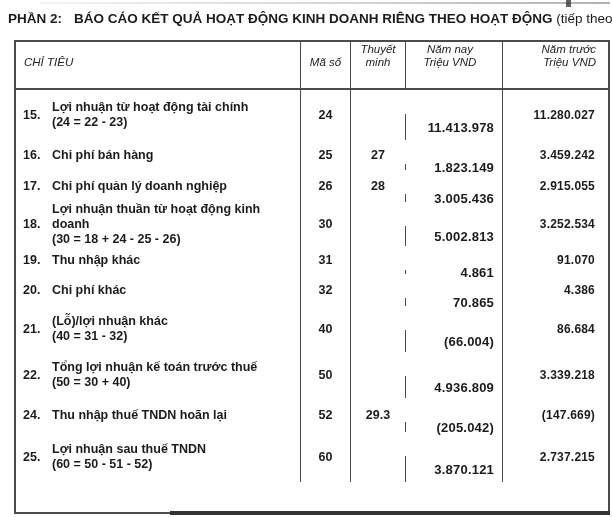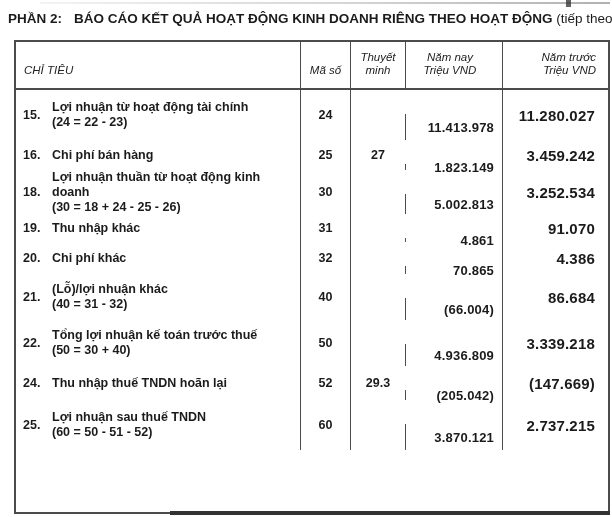--- a/index.html
+++ b/index.html
@@ -11,21 +11,21 @@
   
   .title-row { position:absolute; left:8px; top:11px; width:600px; font-size:13.5px; font-weight:700; white-space:nowrap; }
   .title-row .part-label { display:inline-block; width:66px; }
   .title-row .title-suffix { font-weight:400; }
 
   
   .fin-table { position:absolute; left:14px; top:40px; width:596px; height:474px; box-sizing:border-box; border:2px solid #4b4b4b; background:#fff; }
 
   
   .thead { display:flex; height:48px; box-sizing:border-box; border-bottom:2px solid #4b4b4b; font-style:italic; font-size:11.5px; font-weight:400; color:#222; }
-  .th { box-sizing:border-box; padding-top:9px; }
+  .th { box-sizing:border-box; padding-top:1px; }
   .hl { height:13px; line-height:13px; white-space:nowrap; }
 
   
   .c1 { width:284px; }
   .c2 { width:50px; }
   .c3 { width:55px; }
   .c4 { width:97px; }
   .c5 { flex:1; }
   .th.c2, .th.c3, .th.c4, .th.c5,
   .td.c2, .td.c3, .td.c4, .td.c5 { border-left:1.5px solid #4b4b4b; }
@@ -39,21 +39,21 @@
   
   .tbody { font-size:12.5px; font-weight:700; }
   .tr { display:flex; }
   .td { box-sizing:border-box; display:flex; align-items:center; }
   .td.c1 { padding-left:7px; }
   .row-num { width:29px; flex:none; }
   .row-lbl { line-height:15px; }
   .row-formula { display:block; }
   .td.c2, .td.c3 { justify-content:center; }
   .td.c4 { justify-content:flex-end; padding-right:8px; font-size:13px; letter-spacing:0.2px;margin-top:24px; }
-  .td.c5 { justify-content:flex-end; padding-right:13px; font-size:15px; letter-spacing:0.2px; }
+  .td.c5 { justify-content:flex-end; padding-right:13px; font-size:12px; letter-spacing:0.2px; }
 
   
   .artifact-top { position:absolute; top:2px; left:40px; width:570px; height:2px;
     background:linear-gradient(90deg, rgba(60,60,60,0.06), rgba(60,60,60,0.22) 55%, rgba(60,60,60,0.4)); }
   .artifact-top-tick { position:absolute; top:0; left:566px; width:5px; height:7px; background:rgba(45,45,45,0.75); }
   .artifact-bottom { position:absolute; top:511px; left:170px; width:440px; height:4px; background:#333; }
 </style>
 </head>
 <body>
 
@@ -109,20 +109,30 @@
         <div class="td c1">
           <span class="row-num">16.</span>
           <span class="row-lbl">Chi phí bán hàng</span>
         </div>
         <div class="td c2">25</div>
         <div class="td c3">27</div>
         <div class="td c4">1.823.149</div>
         <div class="td c5">3.459.242</div>
       </div>
 
+      <div class="tr" style="height:32px">
+        <div class="td c1">
+          <span class="row-num">17.</span>
+          <span class="row-lbl">Chi phí quản lý doanh nghiệp</span>
+        </div>
+        <div class="td c2">26</div>
+        <div class="td c3">28</div>
+        <div class="td c4">3.005.436</div>
+        <div class="td c5">2.915.055</div>
+      </div>
 
       <div class="tr" style="height:44px">
         <div class="td c1">
           <span class="row-num">18.</span>
           <span class="row-lbl"><span>Lợi nhuận thuần từ hoạt động kinh doanh</span><span class="row-formula">(30 = 18 + 24 - 25 - 26)</span></span>
         </div>
         <div class="td c2">30</div>
         <div class="td c3"></div>
         <div class="td c4">5.002.813</div>
         <div class="td c5">3.252.534</div>

